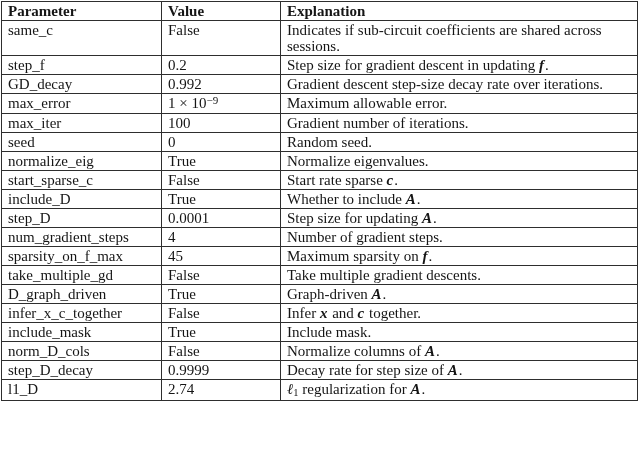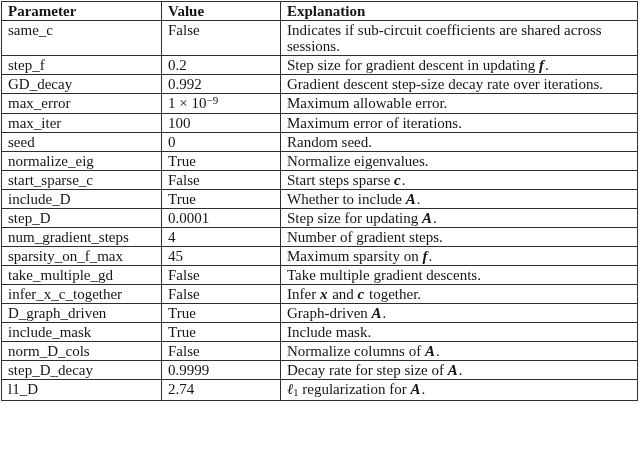--- a/index.html
+++ b/index.html
@@ -99,39 +99,39 @@
 
   <tr>
     <td>max_error</td>
     <td><span class="plain">1 × 10</span><span class="sup">−9</span></td>
     <td><span class="plain">Maximum allowable error.</span></td>
   </tr>
 
   <tr>
     <td>max_iter</td>
     <td><span class="plain">100</span></td>
-    <td><span class="plain">Maximum error of iterations.</span></td>
+    <td><span class="plain">Gradient number of iterations.</span></td>
   </tr>
 
   <tr>
     <td>seed</td>
     <td><span class="plain">0</span></td>
     <td><span class="plain">Random seed.</span></td>
   </tr>
 
   <tr>
     <td>normalize_eig</td>
     <td><span class="plain">True</span></td>
     <td><span class="plain">Normalize eigenvalues.</span></td>
   </tr>
 
   <tr>
     <td>start_sparse_c</td>
     <td><span class="plain">False</span></td>
-    <td><span class="plain">Start steps sparse </span><span class="mi">c</span><span class="plain">.</span></td>
+    <td><span class="plain">Start rate sparse </span><span class="mi">c</span><span class="plain">.</span></td>
   </tr>
 
   <tr>
     <td>include_D</td>
     <td><span class="plain">True</span></td>
     <td><span class="plain">Whether to include </span><span class="mi">A</span><span class="plain">.</span></td>
   </tr>
 
   <tr>
     <td>step_D</td>
@@ -152,29 +152,29 @@
     <td><span class="plain">Maximum sparsity on </span><span class="mi">f</span><span class="plain">.</span></td>
   </tr>
 
   <tr>
     <td>take_multiple_gd</td>
     <td><span class="plain">False</span></td>
     <td><span class="plain">Take multiple gradient descents.</span></td>
   </tr>
 
   <tr>
+    <td>D_graph_driven</td>
+    <td><span class="plain">True</span></td>
+    <td><span class="plain">Graph-driven </span><span class="mi">A</span><span class="plain">.</span></td>
+  </tr>
+
+  <tr>
     <td>infer_x_c_together</td>
     <td><span class="plain">False</span></td>
     <td><span class="plain">Infer </span><span class="mi">x</span><span class="plain"> and </span><span class="mi">c</span><span class="plain"> together.</span></td>
-  </tr>
-
-  <tr>
-    <td>D_graph_driven</td>
-    <td><span class="plain">True</span></td>
-    <td><span class="plain">Graph-driven </span><span class="mi">A</span><span class="plain">.</span></td>
   </tr>
 
   <tr>
     <td>include_mask</td>
     <td><span class="plain">True</span></td>
     <td><span class="plain">Include mask.</span></td>
   </tr>
 
   <tr>
     <td>norm_D_cols</td>

